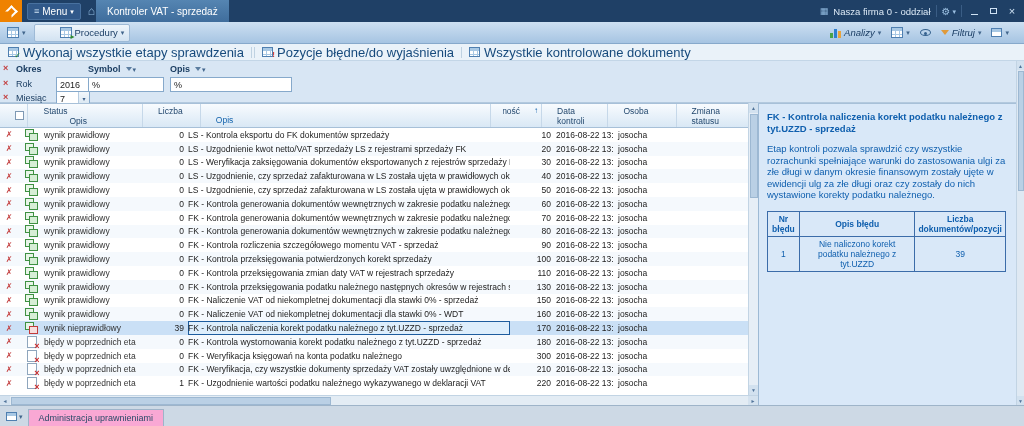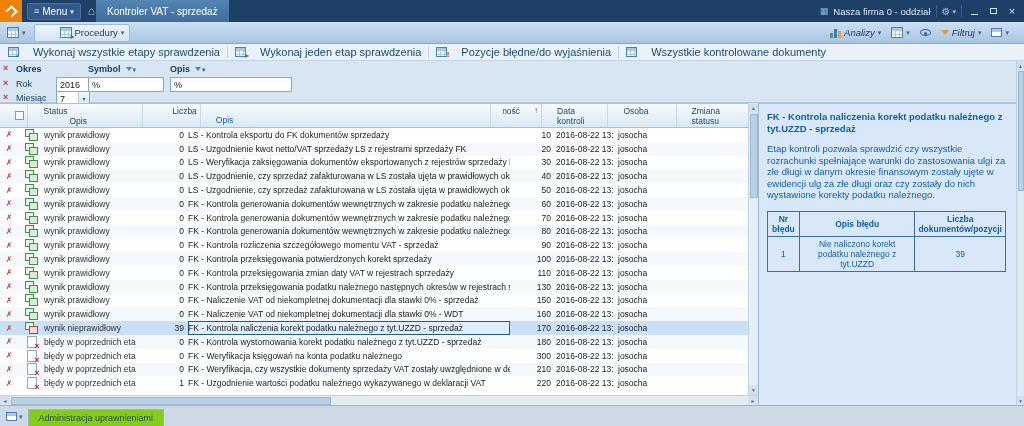--- a/index.html
+++ b/index.html
@@ -47,21 +47,21 @@
   .ic-chart .b3{height:7px;background:#e8a33d;}
   .ic-eye{width:11px;height:7px;border:1px solid #35618e;border-radius:50%;position:relative;display:inline-block;}
   .ic-eye::after{content:"";position:absolute;left:3px;top:1.5px;width:3px;height:3px;background:#35618e;border-radius:50%;}
   .funnel{width:0;height:0;border-left:4px solid transparent;border-right:4px solid transparent;border-top:5px solid #5b7da0;display:inline-block;}
   .funnel.org{border-top-color:#e09a3a;}
   .funnel.sm2{border-left-width:3px;border-right-width:3px;border-top-width:4px;}
   .ic-winlay{width:11px;height:9px;border:1px solid #4f7fb0;background:linear-gradient(#a8c8e4 3px,#fff 3px);display:inline-block;}
 
   
   .toolbar3{position:absolute;top:44px;left:0;width:1024px;height:17px;background:#eaf2f9;border-bottom:1px solid #c3d6e7;display:flex;align-items:center;padding-left:3px;gap:2px;}
-  .action-btn{display:flex;align-items:center;gap:14px;padding:0 5px;font-size:11px;color:#174a7c;height:15px;white-space:nowrap;}
+  .action-btn{display:flex;align-items:center;gap:4px;padding:0 5px;font-size:13px;color:#174a7c;height:15px;white-space:nowrap;}
   .vsep{width:1px;height:11px;background:#bfd2e2;}
 
   
   .filters{position:absolute;top:61px;left:0;width:1016px;height:42px;background:#d8e6f4;border-bottom:1px solid #b3c9de;}
   .frow{position:absolute;left:0;right:0;height:14px;}
   .frow.r1{top:1px;}  .frow.r2{top:16px;}  .frow.r3{top:30px;}
   .fx{position:absolute;left:3px;top:2px;color:#c23b3b;font-weight:bold;font-size:9px;line-height:9px;cursor:default;}
   .flabel{font-weight:bold;font-size:9px;color:#16395e;}
   .flabel2{font-size:9px;color:#16395e;}
   .lw{position:absolute;left:16px;top:2px;}
@@ -76,21 +76,21 @@
   .finput{position:absolute;top:0;height:15px;border:1px solid #86a9cb;font-size:9px;padding:0 3px;font-family:inherit;color:#222;background:#fff;}
   .insym{left:88px;width:76px;}
   .inop{left:170px;width:122px;}
 
   
   .thead{position:absolute;top:103px;left:0;width:748px;height:25px;background:linear-gradient(#f8fbfe,#d9e8f5);border-top:1px solid #a7c0d8;border-bottom:1px solid #a7c0d8;display:flex;font-size:8.5px;color:#23486e;}
   .th{border-right:1px solid #c6d8e9;display:flex;flex-direction:column;justify-content:flex-start;padding:2px 3px;overflow:hidden;line-height:10px;margin-left:12px;}
   .th-check{width:18px;align-items:center;justify-content:center;}
   .th-status{width:118px;}
   .th-status .l2{margin-left:26px;}
-  .th-err{width:52px;align-items:flex-end;gap:12px;}
+  .th-err{width:52px;align-items:flex-start;gap:12px;}
   .th-opis{width:322px;justify-content:flex-end;color:#1464ad;}
   .th-kol{width:44px;flex-direction:row;justify-content:flex-end;align-items:flex-start;gap:14px;}
   .th-data{width:62px;}
   .th-osoba{width:64px;}
   .th-zm{width:68px;border-right:none;}
   .sort{color:#1464ad;font-size:8px;}
   .cb{width:9px;height:9px;background:#fff;border:1px solid #7e99b4;display:inline-block;}
 
   
   .tbody{position:absolute;top:128px;left:0;width:748px;height:267px;background:#fff;overflow:hidden;}
@@ -142,21 +142,21 @@
   .errtab th{color:#0f5fae;font-weight:bold;}
   .errtab td{color:#0f5fae;}
   .errtab .w1{width:32px;}
   .errtab .w2{width:118px;}
   .errtab .w3{width:64px;}
 
   
   .tabstrip{position:absolute;left:0;top:405px;width:1024px;height:21px;background:#cdd9e5;border-top:1px solid #9eb4c9;display:flex;align-items:flex-end;gap:1px;padding-left:2px;}
   .view-btn{height:16px;display:flex;align-items:center;gap:2px;padding:0 4px;margin-bottom:2px;}
   .btab{height:17px;display:flex;align-items:center;padding:0 10px;font-size:9px;color:#2b4a68;background:#bccbd9;border:1px solid #9eb4c9;border-bottom:none;white-space:nowrap;}
-  .btab.active{background:#84cc16;}
+  .btab.active{background:#f9a8d4;}
 </style>
 </head>
 <body>
 
 <div class="app">
 
   <div class="topbar">
     <div class="logo">
       <span class="logo-glyph"></span>
     </div>
@@ -230,24 +230,20 @@
       </div>
     </div>
   </div>
 
   <div class="toolbar3">
     <div class="action-btn">
       <span class="grid-ic sm acc-check"></span>
       <span>Wykonaj wszystkie etapy sprawdzenia</span>
     </div>
     <span class="vsep"></span>
-    <div class="action-btn">
-      <span class="grid-ic sm acc-play"></span>
-      <span>Wykonaj jeden etap sprawdzenia</span>
-    </div>
     <span class="vsep"></span>
     <div class="action-btn">
       <span class="grid-ic sm acc-err"></span>
       <span>Pozycje błędne/do wyjaśnienia</span>
     </div>
     <span class="vsep"></span>
     <div class="action-btn">
       <span class="grid-ic sm"></span>
       <span>Wszystkie kontrolowane dokumenty</span>
     </div>

